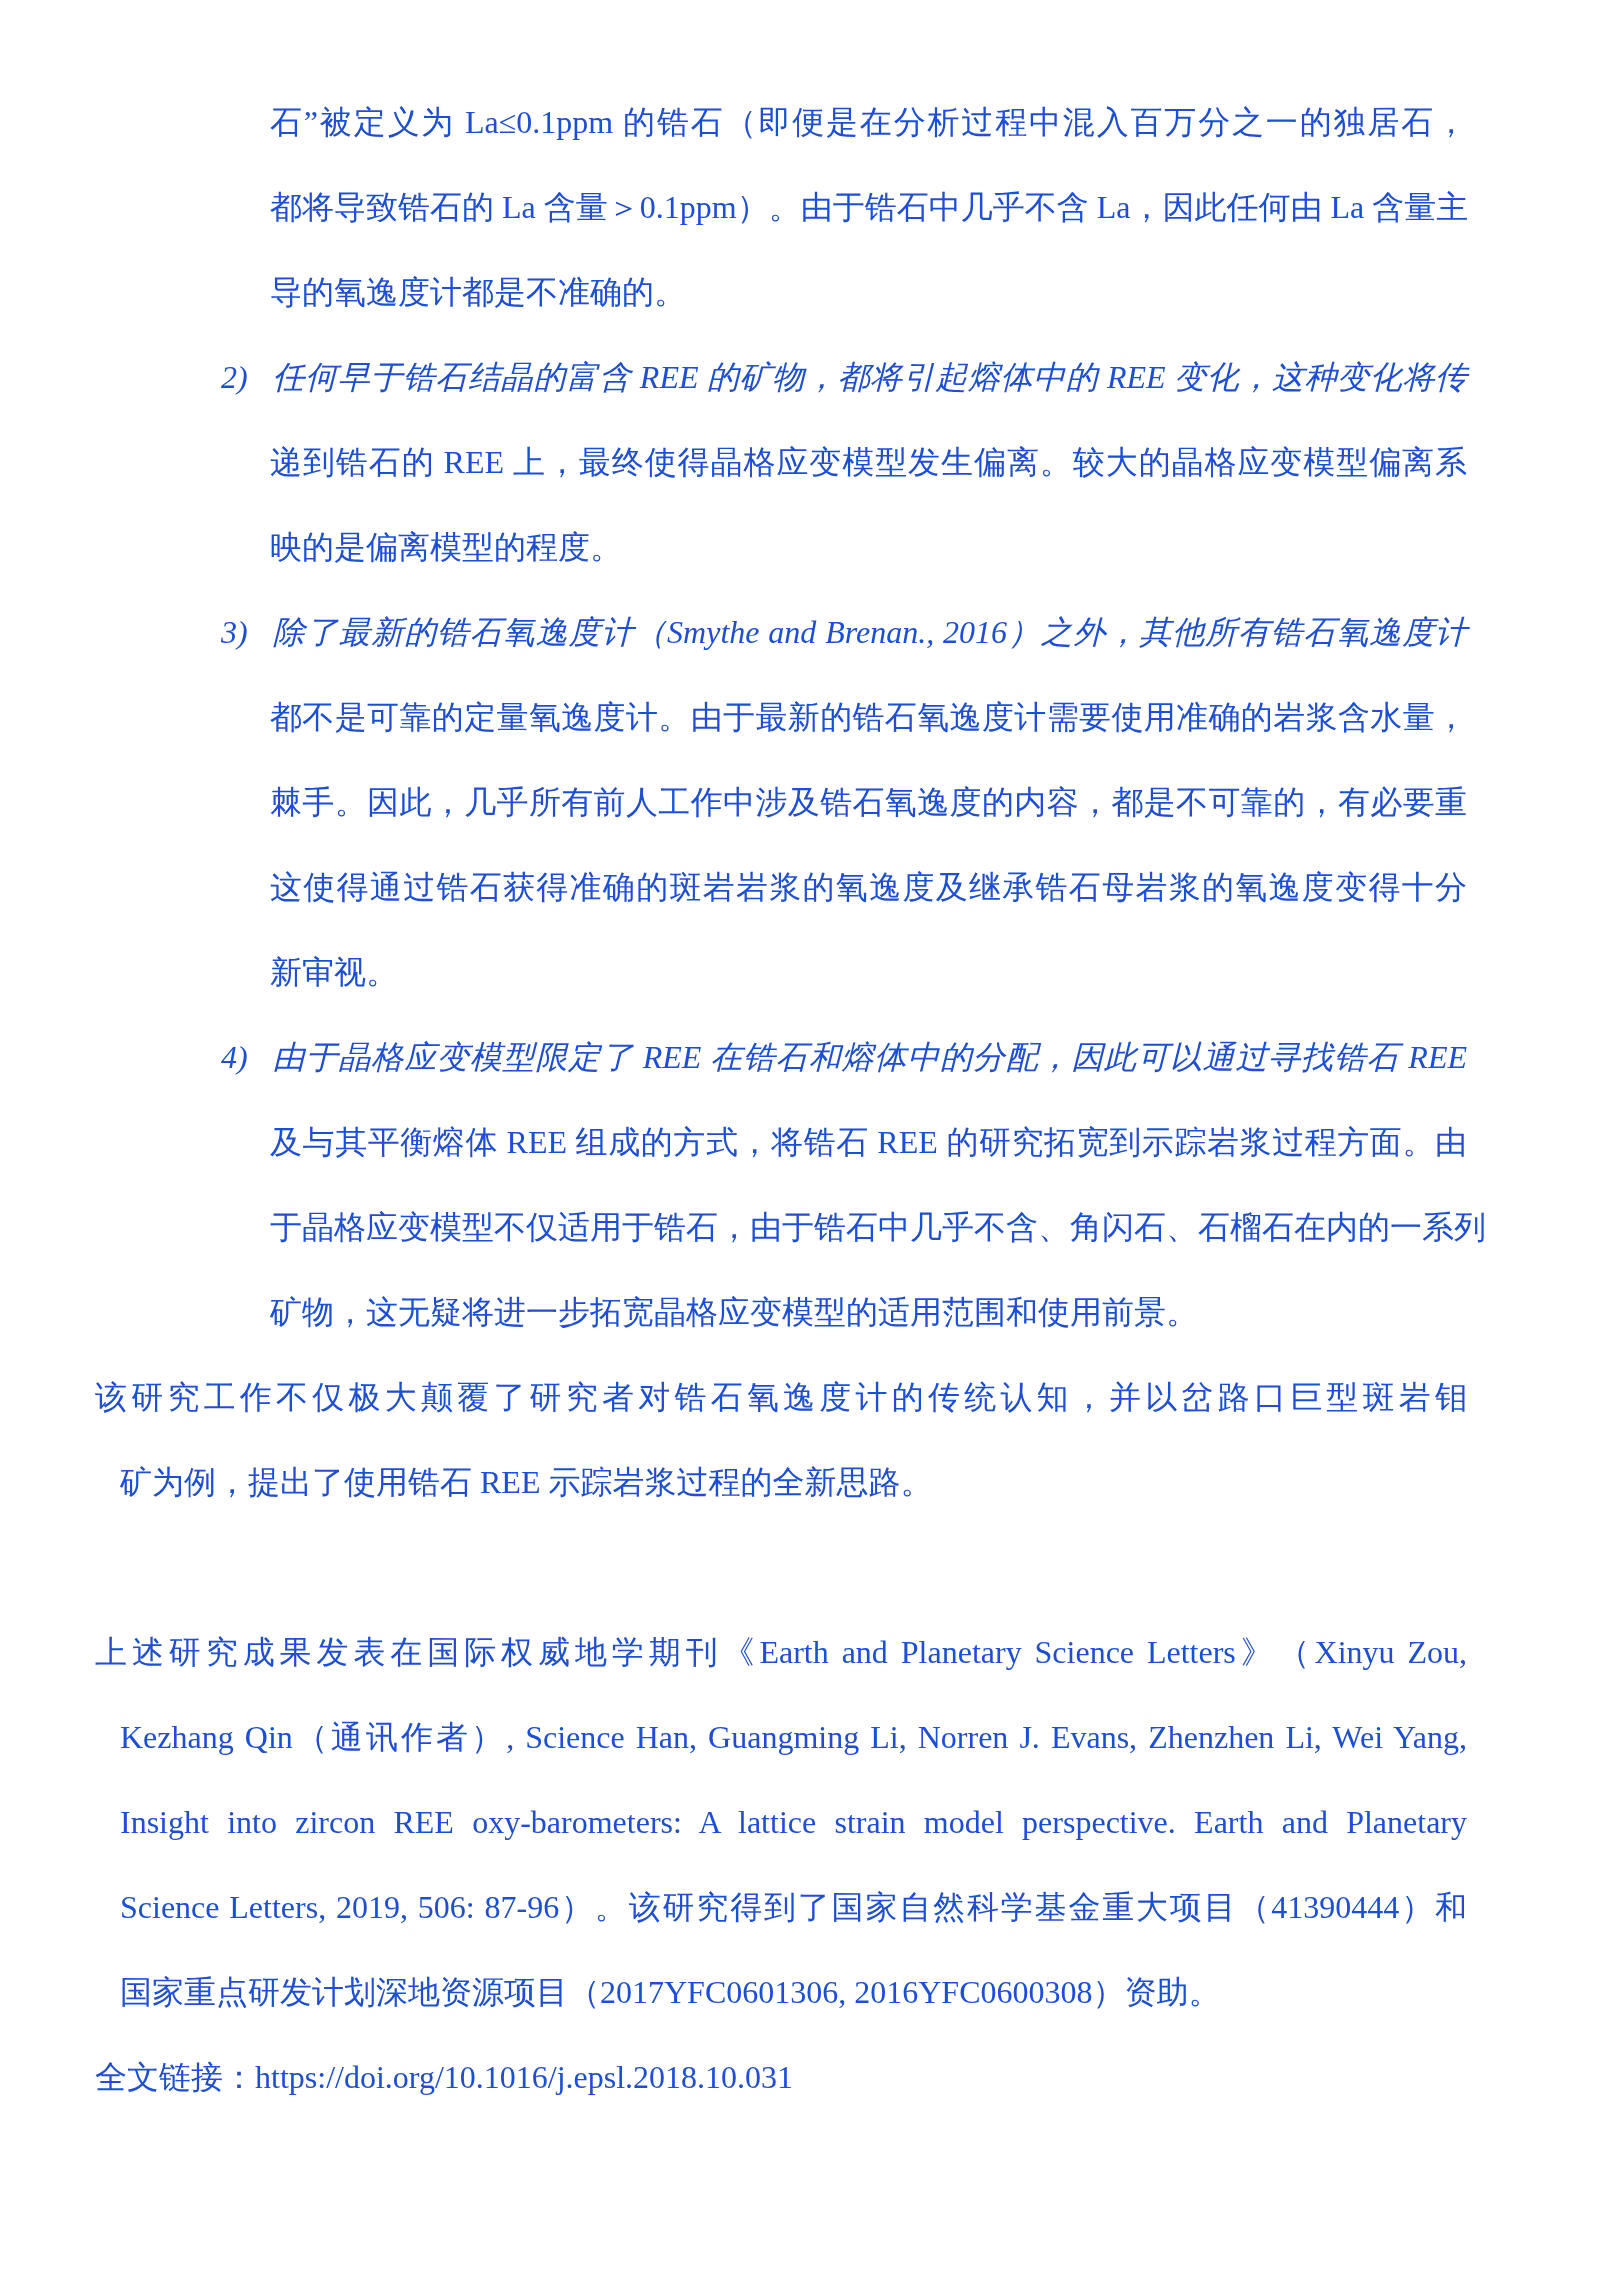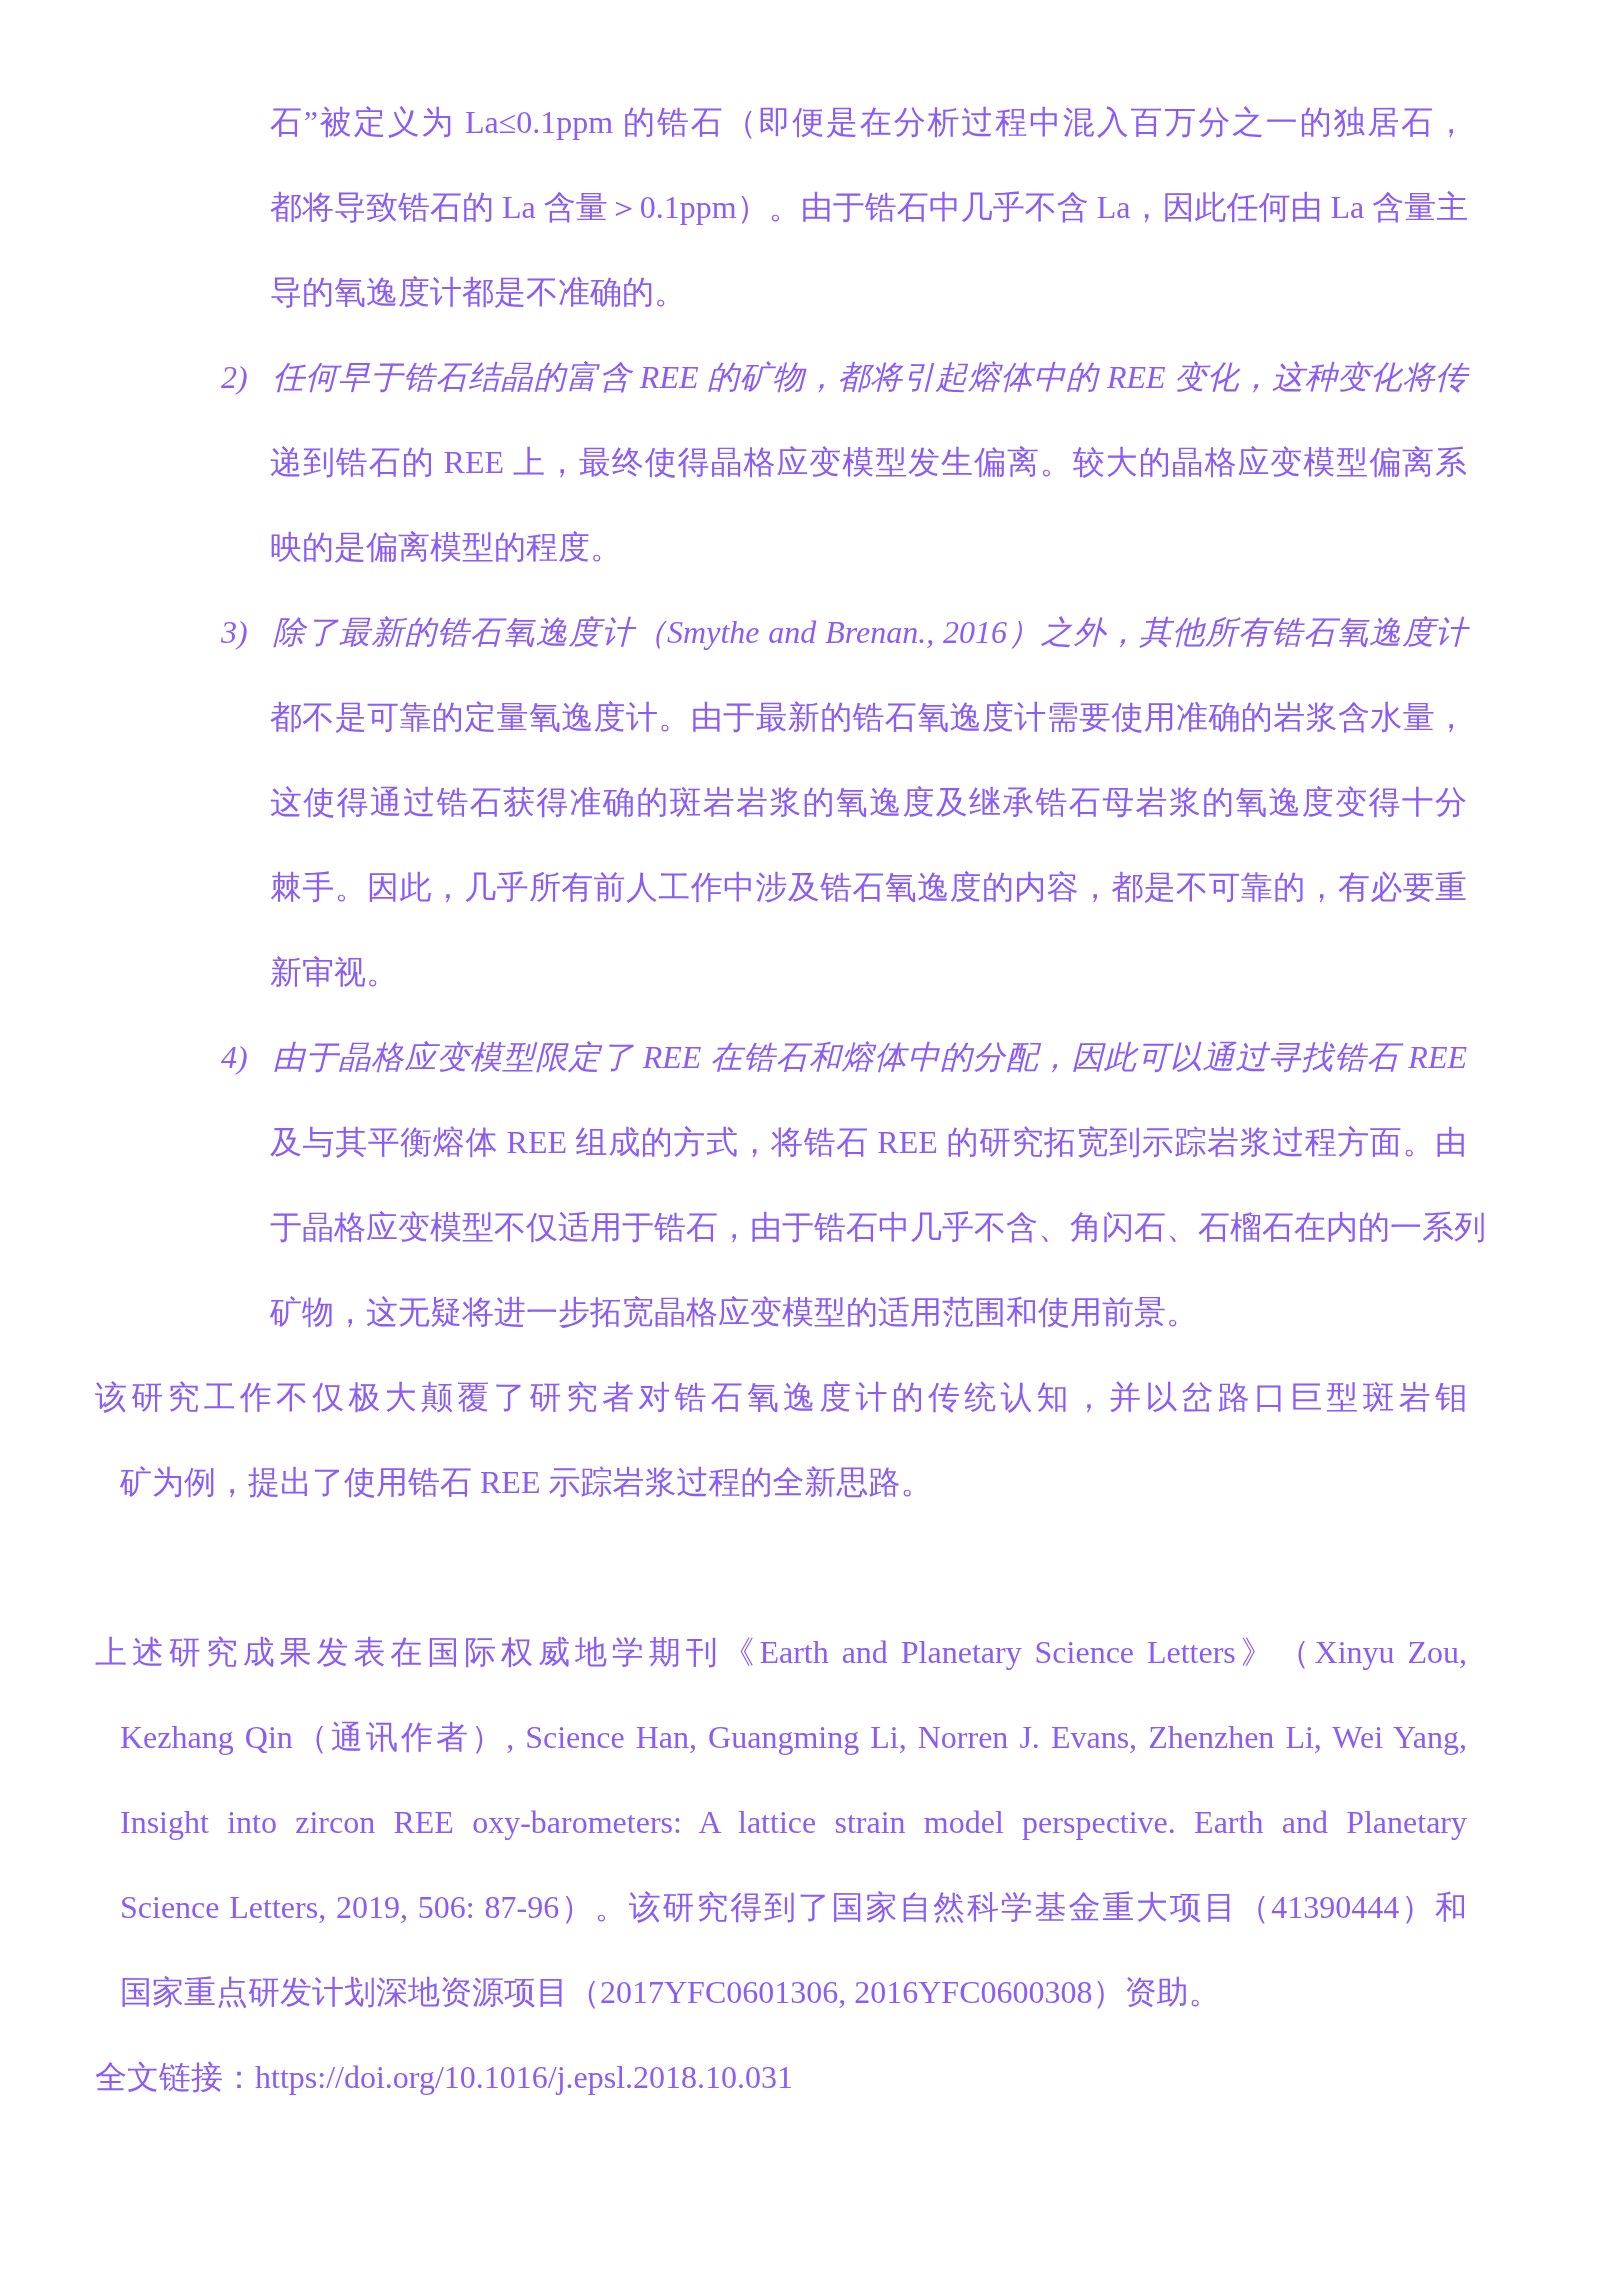--- a/index.html
+++ b/index.html
@@ -5,21 +5,21 @@
   html, body {
     margin: 0;
     padding: 0;
     background: #e8e8e8;
   }
   .page {
     position: relative;
     width: 1621px;
     height: 2293px;
     background: #ffffff;
-    color: #8b5cf6;
+    color: #1d4ed8;
     font-family: "Liberation Serif", "DejaVu Serif", serif;
     overflow: hidden;
   }
   .content {
     position: absolute;
     top: 80px;
     left: 0;
     right: 0;
   }
   .line {
@@ -58,22 +58,22 @@
     <div class="line lf j">
       <span class="num">2)</span><span>任何早于锆石结晶的富含 REE 的矿物，都将引起熔体中的 REE 变化，这种变化将传</span>
     </div>
     <div class="line lc j">递到锆石的 REE 上，最终使得晶格应变模型发生偏离。较大的晶格应变模型偏离系</div>
     <div class="line lc">映的是偏离模型的程度。</div>
 
     <div class="line lf j">
       <span class="num">3)</span><span>除了最新的锆石氧逸度计（Smythe and Brenan., 2016）之外，其他所有锆石氧逸度计</span>
     </div>
     <div class="line lc j">都不是可靠的定量氧逸度计。由于最新的锆石氧逸度计需要使用准确的岩浆含水量，</div>
+    <div class="line lc j">棘手。因此，几乎所有前人工作中涉及锆石氧逸度的内容，都是不可靠的，有必要重</div>
     <div class="line lc j">这使得通过锆石获得准确的斑岩岩浆的氧逸度及继承锆石母岩浆的氧逸度变得十分</div>
-    <div class="line lc j">棘手。因此，几乎所有前人工作中涉及锆石氧逸度的内容，都是不可靠的，有必要重</div>
     <div class="line lc">新审视。</div>
 
     <div class="line lf j">
       <span class="num">4)</span><span>由于晶格应变模型限定了 REE 在锆石和熔体中的分配，因此可以通过寻找锆石 REE</span>
     </div>
     <div class="line lc j">及与其平衡熔体 REE 组成的方式，将锆石 REE 的研究拓宽到示踪岩浆过程方面。由</div>
     <div class="line lc j">于晶格应变模型不仅适用于锆石，由于锆石中几乎不含、角闪石、石榴石在内的一系列</div>
     <div class="line lc">矿物，这无疑将进一步拓宽晶格应变模型的适用范围和使用前景。</div>
 
     <div class="line pf j">该研究工作不仅极大颠覆了研究者对锆石氧逸度计的传统认知，并以岔路口巨型斑岩钼</div>

